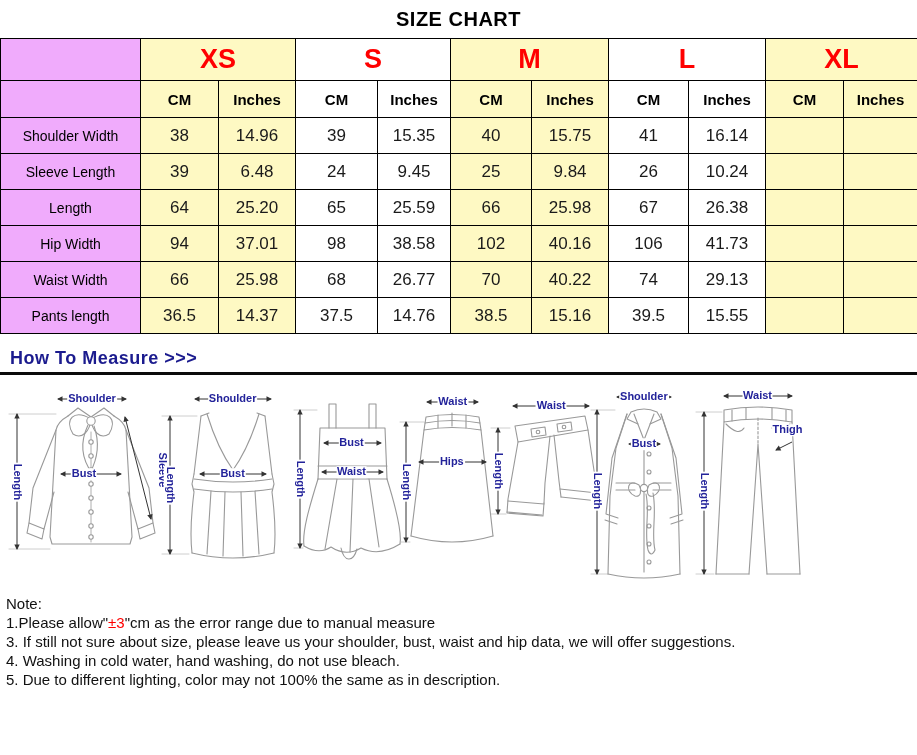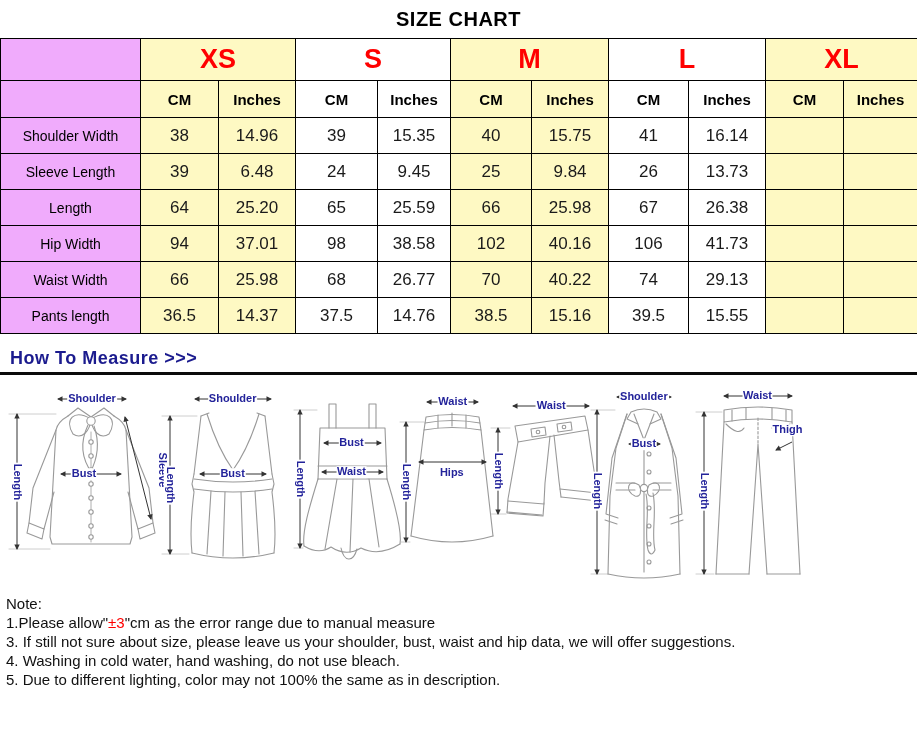--- a/index.html
+++ b/index.html
@@ -88,21 +88,21 @@
     </tr>
     <tr class="data-row">
       <td class="rlabel">Sleeve Length</td>
       <td class="val shade">39</td>
       <td class="val shade">6.48</td>
       <td class="val">24</td>
       <td class="val">9.45</td>
       <td class="val shade">25</td>
       <td class="val shade">9.84</td>
       <td class="val">26</td>
-      <td class="val">13.73</td>
+      <td class="val">10.24</td>
       <td class="val shade"></td>
       <td class="val shade"></td>
     </tr>
     <tr class="data-row">
       <td class="rlabel">Length</td>
       <td class="val shade">64</td>
       <td class="val shade">25.20</td>
       <td class="val">65</td>
       <td class="val">25.59</td>
       <td class="val shade">66</td>
@@ -267,21 +267,21 @@
           <path d="M40,29 L40,42 M54,27 L54,40 M68,29 L68,42"></path>
           <path d="M26,44 L13,150 M83,44 L95,150"></path>
           <path d="M13,150 Q54,162 95,150"></path>
         </g>
         <line x1="29" y1="16" x2="80" y2="16" stroke="#333" stroke-width="1" marker-start="url(#m4)" marker-end="url(#m4)"></line>
         <line x1="21" y1="76" x2="88" y2="76" stroke="#333" stroke-width="1" marker-start="url(#m4)" marker-end="url(#m4)"></line>
         <line x1="8" y1="36" x2="8" y2="156" stroke="#333" stroke-width="1" marker-start="url(#m4)" marker-end="url(#m4)"></line>
       </svg>
       <span class="ml" style="left:55px;top:16px">Waist</span>
       <span class="ml vert" style="left:8px;top:96px">Length</span>
-      <span class="ml" style="left:54px;top:87px">Hips</span>
+      <span class="ml" style="left:54px;top:76px">Hips</span>
     </div>
 
     <div class="fig" style="width:116px">
       <svg width="116" height="198" viewBox="0 0 116 198">
         <defs>
             <marker id="m5" markerWidth="7" markerHeight="7" refX="5" refY="3.5" orient="auto-start-reverse">
               <path d="M0.5,0.8 L6,3.5 L0.5,6.2 Z" fill="#333"></path>
             </marker>
           </defs>
         <g fill="none" stroke="#999" stroke-width="1.1" stroke-linejoin="round" stroke-linecap="round">

